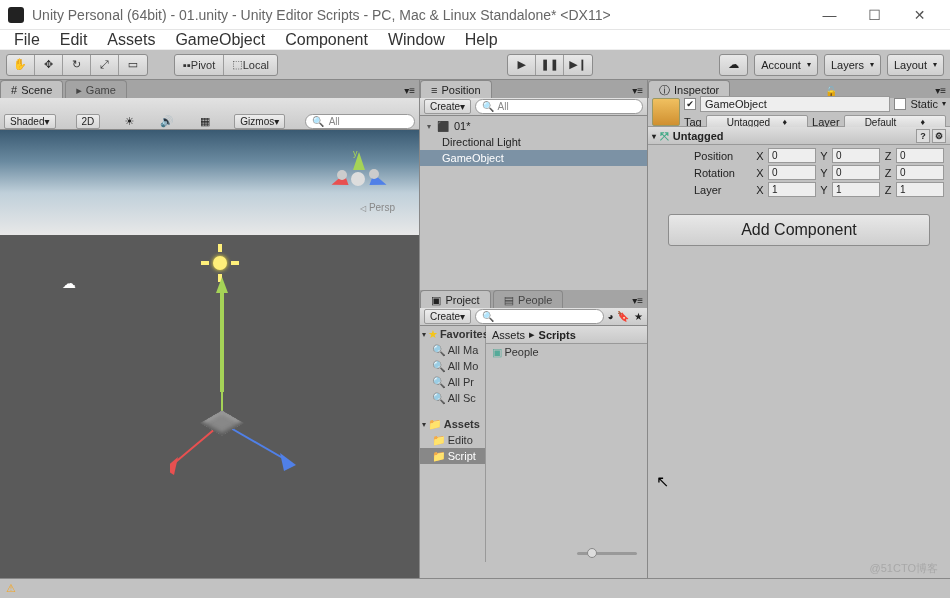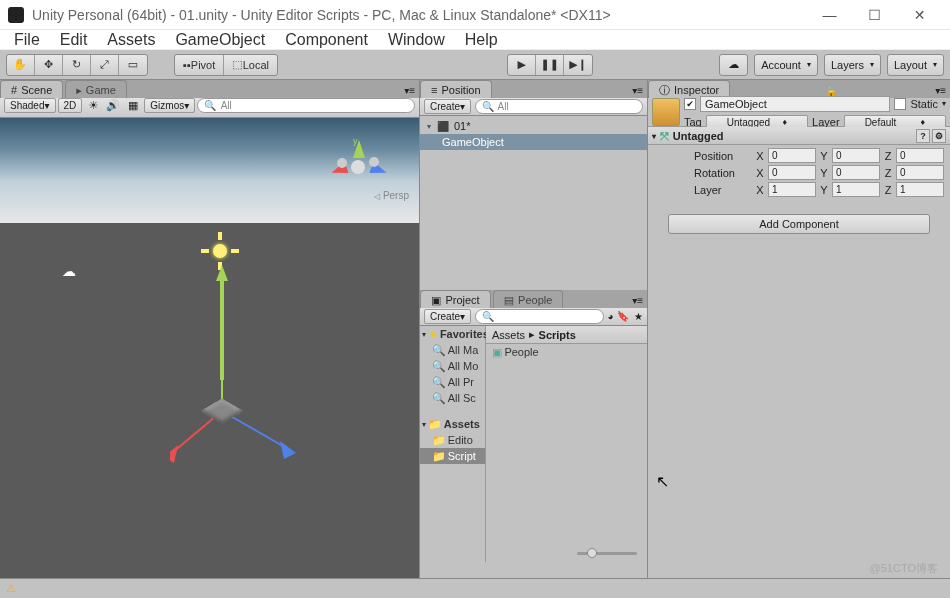--- a/index.html
+++ b/index.html
@@ -28,29 +28,29 @@
 
   
   .main{display:flex;height:498px;position:relative;}
 
   
   .scenepane{width:448px;display:flex;flex-direction:column;border-right:1px solid #888;}
   .tabs{height:18px;background:#a4a4a4;display:flex;align-items:flex-end;}
   .tab{height:18px;background:#c2c2c2;border:1px solid #888;border-bottom:none;border-radius:4px 4px 0 0;padding:1px 10px 0;margin-right:2px;font-size:11px;color:#222;display:flex;align-items:center;gap:4px;}
   .tab.inactive{background:#a4a4a4;color:#444;}
   .tabctxicon{margin-left:auto;padding:2px 4px;font-size:10px;}
-  .scenebar{height:20px;background:linear-gradient(#e2e2e2,#cacaca);display:flex;align-items:flex-start;gap:2px;padding:0 4px;border-bottom:1px solid #888;}
+  .scenebar{height:32px;background:linear-gradient(#e2e2e2,#cacaca);display:flex;align-items:flex-end;gap:20px;padding:0 4px;border-bottom:1px solid #888;}
   .scenebar .dd{border:1px solid #999;border-radius:2px;background:linear-gradient(#eee,#d5d5d5);height:15px;padding:0 5px;display:flex;align-items:center;font-size:10px;}
   .scenebar .iconbtn{width:18px;height:15px;display:flex;align-items:center;justify-content:center;}
   .searchfield{flex:1;height:15px;border:1px solid #999;border-radius:8px;background:#fff;display:flex;align-items:center;padding:0 6px;font-size:10px;color:#888;}
   
   .viewport{flex:1;position:relative;overflow:hidden;background:#5a5a5a;}
   .sky{position:absolute;top:0;left:0;right:0;height:105px;background:linear-gradient(#3a5a72 0%,#6a8aa0 30%,#c0d0da 60%,#e8e8e8 100%);}
   .ground{position:absolute;top:105px;left:0;right:0;bottom:0;background:#5a5a5a;}
-  .persp{position:absolute;top:72px;right:10px;color:#888;font-size:10px;}
+  .persp{position:absolute;top:72px;right:24px;color:#888;font-size:10px;}
   
   
   .orient{position:absolute;top:20px;right:30px;width:60px;height:60px;}
   .orient .white{position:absolute;width:14px;height:14px;border-radius:50%;background:#ddd;top:22px;left:22px;}
   
   
   .sun{position:absolute;top:118px;left:205px;width:30px;height:30px;}
   .sun .core{position:absolute;width:14px;height:14px;border-radius:50%;background:#fff07a;top:8px;left:8px;box-shadow:0 0 4px #ffeb3b;}
   .cloud{position:absolute;top:145px;left:62px;color:#fff;font-size:14px;}
   .centergizmo{position:absolute;top:235px;left:170px;}
@@ -95,21 +95,21 @@
   
   .component{background:#c2c2c2;}
   .comphead{height:18px;background:linear-gradient(#dcdcdc,#c4c4c4);border-top:1px solid #ddd;border-bottom:1px solid #999;display:flex;align-items:center;padding:0 4px;gap:4px;font-weight:bold;font-size:11px;}
   .compbody{padding:2px 6px;}
   .fieldrow{display:flex;align-items:center;height:17px;gap:2px;font-size:11px;margin-left:40px;}
   .fieldrow .flabel{width:58px;}
   .fieldrow .ax{width:12px;text-align:center;}
   .numfield{width:48px;height:15px;border:1px solid #999;background:#eee;padding:0 3px;font-size:10px;display:flex;align-items:center;}
   .compbtns{margin-left:auto;display:flex;gap:2px;}
   .tinybtn{width:14px;height:14px;border:1px solid #999;background:#ddd;display:flex;align-items:center;justify-content:center;font-size:9px;}
-  .addcomp{margin:14px 20px;height:20px;border:1px solid #8c8c8c;border-radius:3px;background:linear-gradient(#e8e8e8,#cfcfcf);display:flex;align-items:center;justify-content:center;font-size:11px;}
+  .addcomp{margin:14px 20px;height:32px;border:1px solid #8c8c8c;border-radius:3px;background:linear-gradient(#e8e8e8,#cfcfcf);display:flex;align-items:center;justify-content:center;font-size:16px;}
 
   
   .statusbar{position:absolute;bottom:0;left:0;right:0;height:20px;background:#c2c2c2;border-top:1px solid #888;display:flex;align-items:center;padding:0 6px;gap:6px;font-size:11px;color:#333;}
   .warnicon{color:#f5a623;}
   .watermark{position:absolute;bottom:22px;right:12px;color:#888;font-size:11px;opacity:.45;}
 
   .cursor{position:absolute;left:656px;top:472px;font-size:16px;color:#000;pointer-events:none;}
 </style>
 </head>
 <body>
@@ -238,20 +238,21 @@
           <div class="dd"><span>Create</span> ▾</div>
           <div class="search">🔍<span style="margin-left:3px">All</span></div>
         </div>
         <div class="panelcontent">
           <div class="tree">
             <div class="treeitem">
                 <span class="fold">▾</span>
                 <span class="ic">⬛</span>
                 <span>01*</span>
               </div>
+            <div class="treeitem child">Directional Light</div>
             <div class="treeitem child sel">GameObject</div>
           </div>
         </div>
       </div>
 
       <div class="panel" style="flex:1">
         <div class="panelhead">
           <div class="tab">▣ <span>Project</span></div>
           <div class="tab inactive">▤ <span>People</span></div>
           <span class="tabctxicon">▾≡</span>

